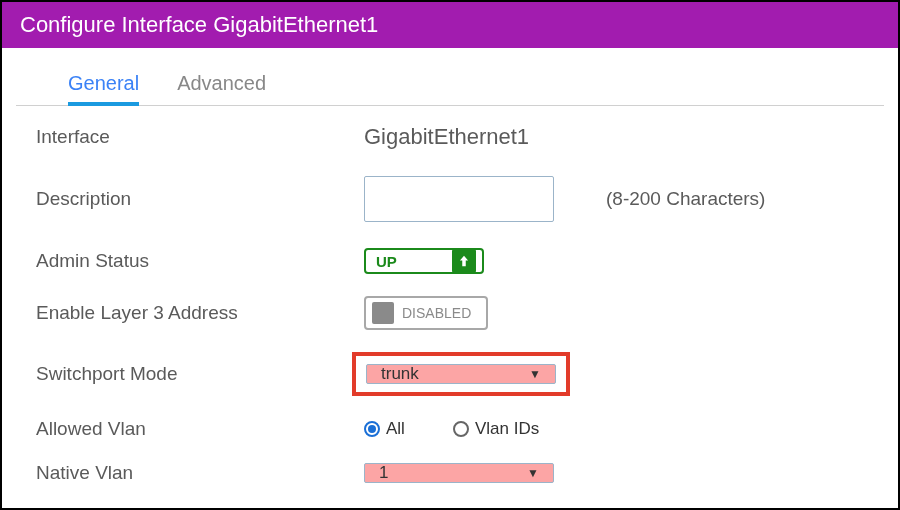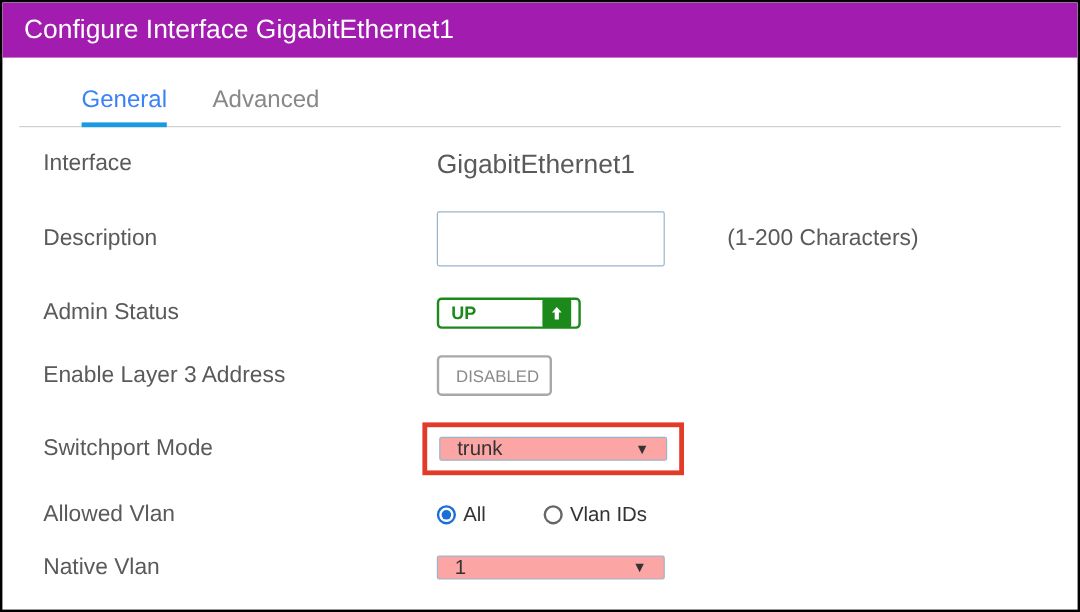--- a/index.html
+++ b/index.html
@@ -88,21 +88,21 @@
       border-radius: 2px;
       display: flex; align-items: center; justify-content: center;
     }
     .status-icon svg { width: 14px; height: 14px; fill: #fff; }
     .disabled-toggle {
       display: flex;
       align-items: center;
       border: 2px solid #a8a8a8;
       border-radius: 4px;
       height: 34px;
-      width: 96px;
+      width: 124px;
       padding: 0 10px 0 6px;
       gap: 8px;
     }
     .disabled-square {
       width: 22px; height: 22px;
       background: #8a8a8a;
       border-radius: 2px;
     }
     .disabled-label {
       color: #8a8a8a;
@@ -177,21 +177,21 @@
 <div class="form-area">
 
   <div class="row">
     <div class="label">Interface</div>
     <div class="value-text">GigabitEthernet1</div>
   </div>
 
   <div class="row">
     <div class="label">Description</div>
     <input class="text-input" type="text" value="" style="">
-    <div class="hint">(1-200 Characters)</div>
+    <div class="hint">(8-200 Characters)</div>
   </div>
 
   <div class="row tight">
     <div class="label">Admin Status</div>
     <div class="status-toggle">
       <span class="status-label">UP</span>
       <span class="status-icon">
         <svg viewBox="0 0 24 24">
             <path d="M12 3l7 8h-4v10h-6V11H5z"></path>
           </svg>

